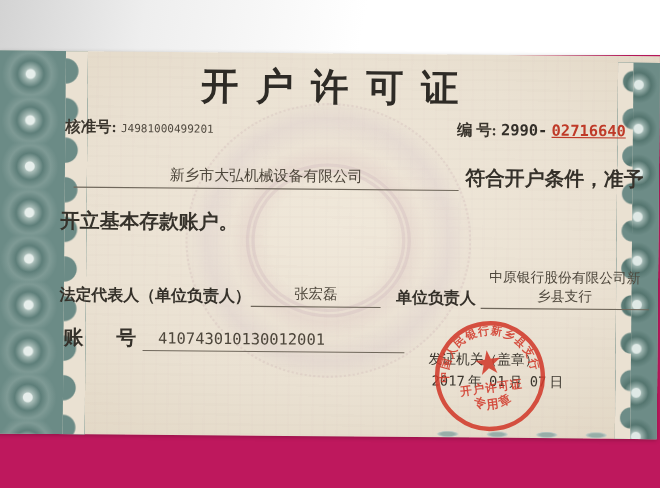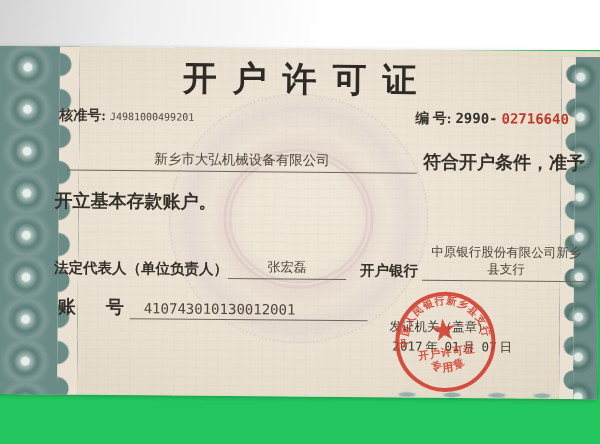--- a/index.html
+++ b/index.html
@@ -1,18 +1,18 @@
 <!DOCTYPE html>
 <html><head>
 <meta charset="utf-8">
 <style>
   * { margin:0; padding:0; box-sizing:border-box; }
   html,body { width:600px; height:444px; overflow:hidden; background:#fff;
               font-family:"Liberation Sans", sans-serif; }
-  .photo { position:relative; width:600px; height:444px; background:#22c55e; }
+  .photo { position:relative; width:600px; height:444px; background:#be185d; }
 
   
   .backdrop-top { position:absolute; left:0; top:0; width:600px; height:50px;
     background:linear-gradient(100deg,#d3d3d3 0%, #eeeeee 22%, #ffffff 55%); }
 
   
   .certificate { position:absolute; left:0; top:46px; width:600px; height:348px;
     background:radial-gradient(ellipse at 52% 45%, #f0e8da 0%, #eae1d2 55%, #e0d5c2 100%);
     transform:rotate(0.5deg); transform-origin:0 0;
     box-shadow:0 1px 4px rgba(0,0,0,.25); }
@@ -114,34 +114,34 @@
     <div class="title">开户许可证</div>
 
     <div class="row-approval">
       <span class="lbl">核准号:</span>
       <span class="val-mono">J4981000499201</span>
     </div>
 
     <div class="row-serial">
       <span class="lbl">编 号:</span>
       <span class="serial-num ink">2990-</span>
-      <span class="serial-num" style="color:#bf3a28;">02716640</span>
+      <span class="serial-num" style="color:#bf3a28;text-decoration:underline;">02716640</span>
     </div>
 
     <div class="row-review">
       <span class="fill-line company">新乡市大弘机械设备有限公司</span>
       <span class="big">符合开户条件，准予</span>
     </div>
 
     <div class="row-review2 big">开立基本存款账户。</div>
 
     <div class="row-rep">
       <span class="mid">法定代表人（单位负责人）</span>
       <span class="fill-line rep-name">张宏磊</span>
-      <span class="mid" style="margin-left:14px;">开户银行</span>
+      <span class="mid" style="margin-left:14px;">单位负责人</span>
       <span class="fill-line bank-name">中原银行股份有限公司新乡县支行</span>
     </div>
 
     <div class="row-account">
       <span class="big" style="letter-spacing:6px;">账　号</span>
       <span class="fill-line account-num">410743010130012001</span>
     </div>
 
     <div class="issuer">
       <div>发证机关（盖章）</div>

